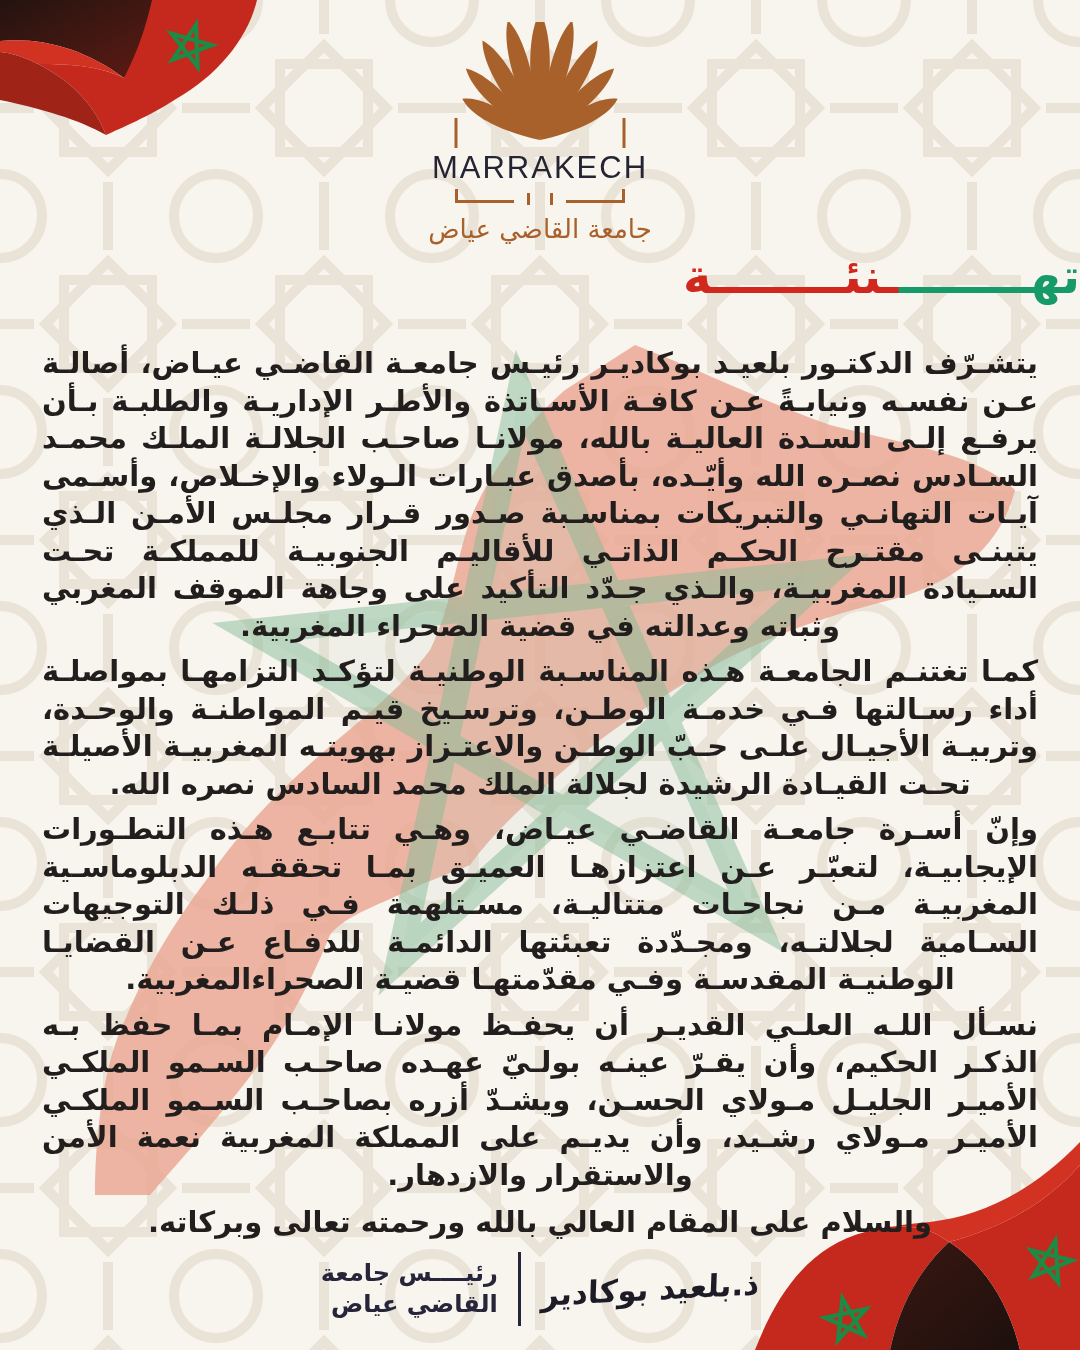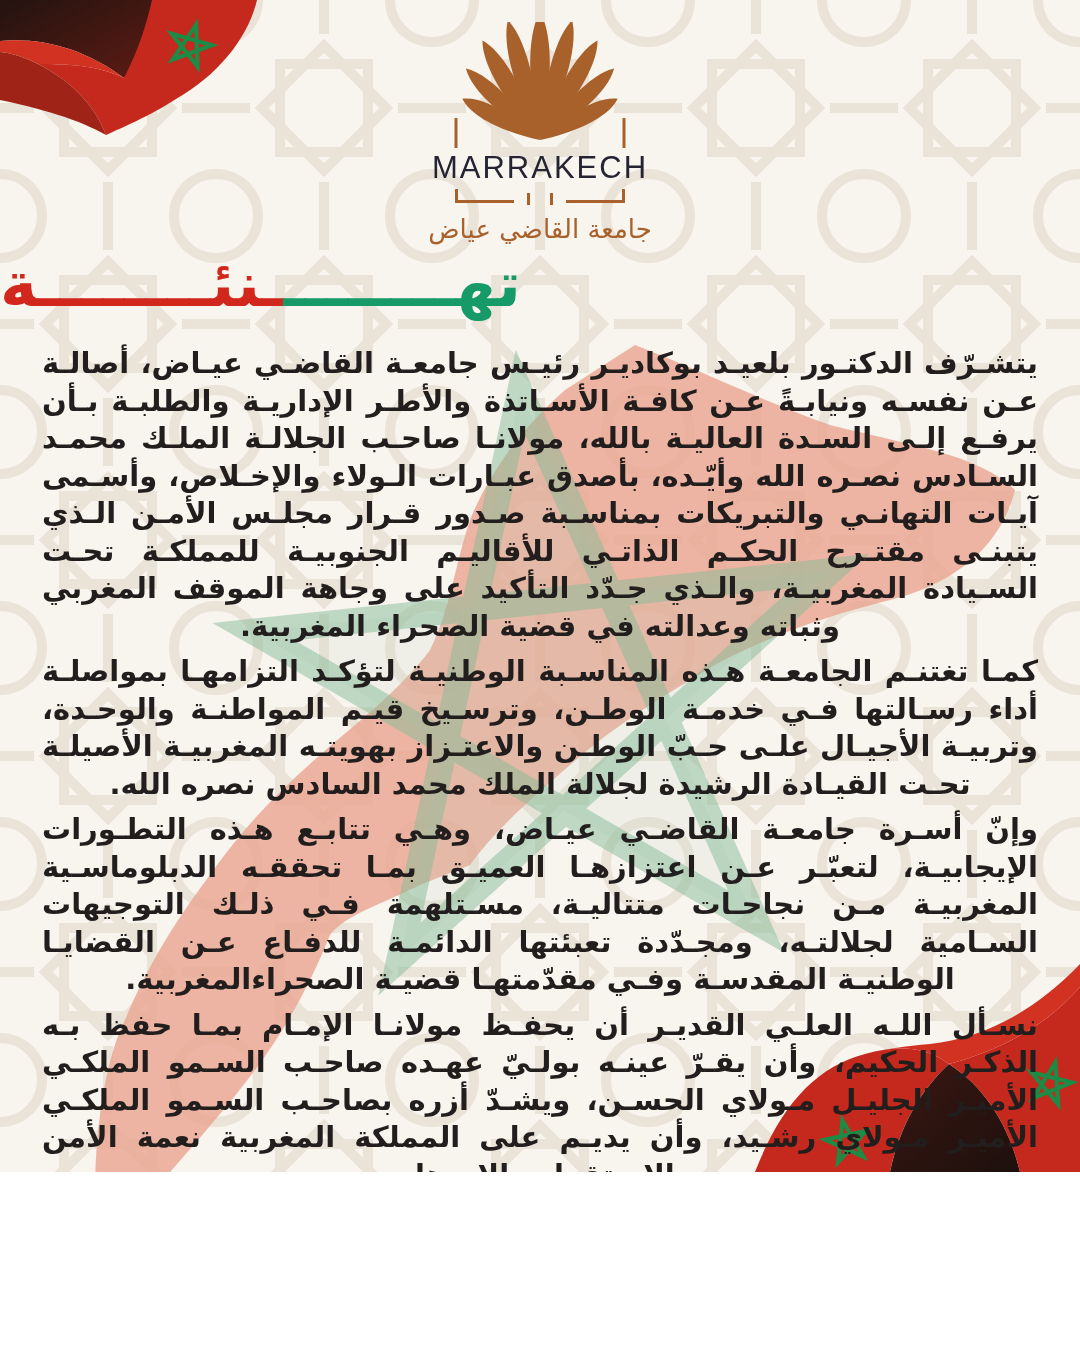--- a/index.html
+++ b/index.html
@@ -1,17 +1,17 @@
 <!DOCTYPE html>
 <html lang="ar" dir="rtl"><head>
 <meta charset="utf-8">
 <style>
   html,body{margin:0;padding:0;}
   .poster{
-    position:relative;width:1080px;height:1172px;overflow:hidden;
+    position:relative;width:1080px;height:1350px;overflow:hidden;
     background:#f8f4ee;direction:rtl;
     font-family:"DejaVu Sans",sans-serif;
   }
   .layer{position:absolute;inset:0;pointer-events:none;}
   .z0{z-index:0}.z1{z-index:1}.z5{z-index:5}
 
   
   .logo{position:absolute;top:22px;left:0;right:0;z-index:10;text-align:center;}
   .fan{display:block;margin:0 auto;}
   .city{margin-top:0;text-align:center;font-size:31px;letter-spacing:2px;
@@ -21,22 +21,22 @@
         border-left:3px solid #a9612b;border-bottom:3px solid #a9612b;}
   .frame-bottom::after{content:"";position:absolute;right:0;top:0;width:56px;height:11px;
         border-right:3px solid #a9612b;border-bottom:3px solid #a9612b;}
   .frame-tick{position:absolute;top:4px;width:3px;height:12px;background:#a9612b;}
   .tick-l{left:72px;} .tick-r{right:72px;}
   .name-ar{text-align:center;color:#a9612b;font-size:26px;font-weight:400;margin-top:9px;}
   .name-fr{text-align:center;color:#a9612b;font-size:17px;font-weight:700;letter-spacing:1px;
         margin-top:3px;font-family:"Liberation Sans",sans-serif;}
 
   
-  .title{position:absolute;top:248px;left:0;right:0;z-index:10;text-align:left;
-        font-size:63px;font-weight:700;letter-spacing:0;}
+  .title{position:absolute;top:248px;left:0;right:0;z-index:10;text-align:right;
+        font-size:48px;font-weight:700;letter-spacing:0;}
   .t-green{color:#169a68;} .t-red{color:#d2271c;}
 
   
   .letter{position:absolute;top:337px;right:34px;left:34px;z-index:10;
         font-size:29px;font-weight:700;line-height:37.5px;color:#211e1d;
         text-align:justify;text-align-last:center;}
   .letter p{margin:8px;}
   .letter p.closing{margin-top:10px;text-align:center;}
 
   
@@ -179,15 +179,19 @@
     <p>يتشـرّف الدكتـور بلعيـد بوكاديـر رئيـس جامعـة القاضـي عيـاض، أصالـة عـن نفسـه ونيابـةً عـن كافـة الأسـاتذة والأطـر الإداريـة والطلبـة بـأن يرفـع إلـى السـدة العاليـة بالله، مولانـا صاحـب الجلالـة الملـك محمـد السـادس نصـره الله وأيّـده، بأصدق عبـارات الـولاء والإخـلاص، وأسـمى آيـات التهانـي والتبريكات بمناسـبة صـدور قـرار مجلـس الأمـن الـذي يتبنـى مقتـرح الحكـم الذاتـي للأقاليـم الجنوبيـة للمملكـة تحـت السـيادة المغربيـة، والـذي جـدّد التأكيد على وجاهة الموقف المغربي وثباته وعدالته في قضية الصحراء المغربية.</p>
     <p>كمـا تغتنـم الجامعـة هـذه المناسـبة الوطنيـة لتؤكـد التزامهـا بمواصلـة أداء رسـالتها فـي خدمـة الوطـن، وترسـيخ قيـم المواطنـة والوحـدة، وتربيـة الأجيـال علـى حـبّ الوطـن والاعتـزاز بهويتـه المغربيـة الأصيلـة تحـت القيـادة الرشيدة لجلالة الملك محمد السادس نصره الله.</p>
     <p>وإنّ أسـرة جامعـة القاضـي عيـاض، وهـي تتابـع هـذه التطـورات الإيجابيـة، لتعبّـر عـن اعتزازهـا العميـق بمـا تحققـه الدبلوماسـية المغربيـة مـن نجاحـات متتاليـة، مسـتلهمة فـي ذلـك التوجيهات السـامية لجلالتـه، ومجـدّدة تعبئتها الدائمـة للدفـاع عـن القضايـا الوطنيـة المقدسـة وفـي مقدّمتهـا قضيـة الصحراءالمغربية.</p>
     <p>نسـأل اللـه العلـي القديـر أن يحفـظ مولانـا الإمـام بمـا حفظ بـه الذكـر الحكيم، وأن يقـرّ عينـه بولـيّ عهـده صاحـب السـمو الملكـي الأميـر الجليـل مـولاي الحسـن، ويشـدّ أزره بصاحـب السـمو الملكـي الأميـر مـولاي رشـيد، وأن يديـم على المملكة المغربية نعمة الأمن والاستقرار والازدهار.</p>
     <p class="closing">والسلام على المقام العالي بالله ورحمته تعالى وبركاته.</p>
   </main>
 
   <footer class="signature">
     <div class="sig-name">ذ.بلعيد بوكادير</div>
     <div class="sig-divider"></div>
+    <div class="sig-role">
+      <div>رئيــــس جامعة</div>
+      <div>القاضي عياض</div>
+    </div>
   </footer>
 
 </div>
 
 </body></html>

